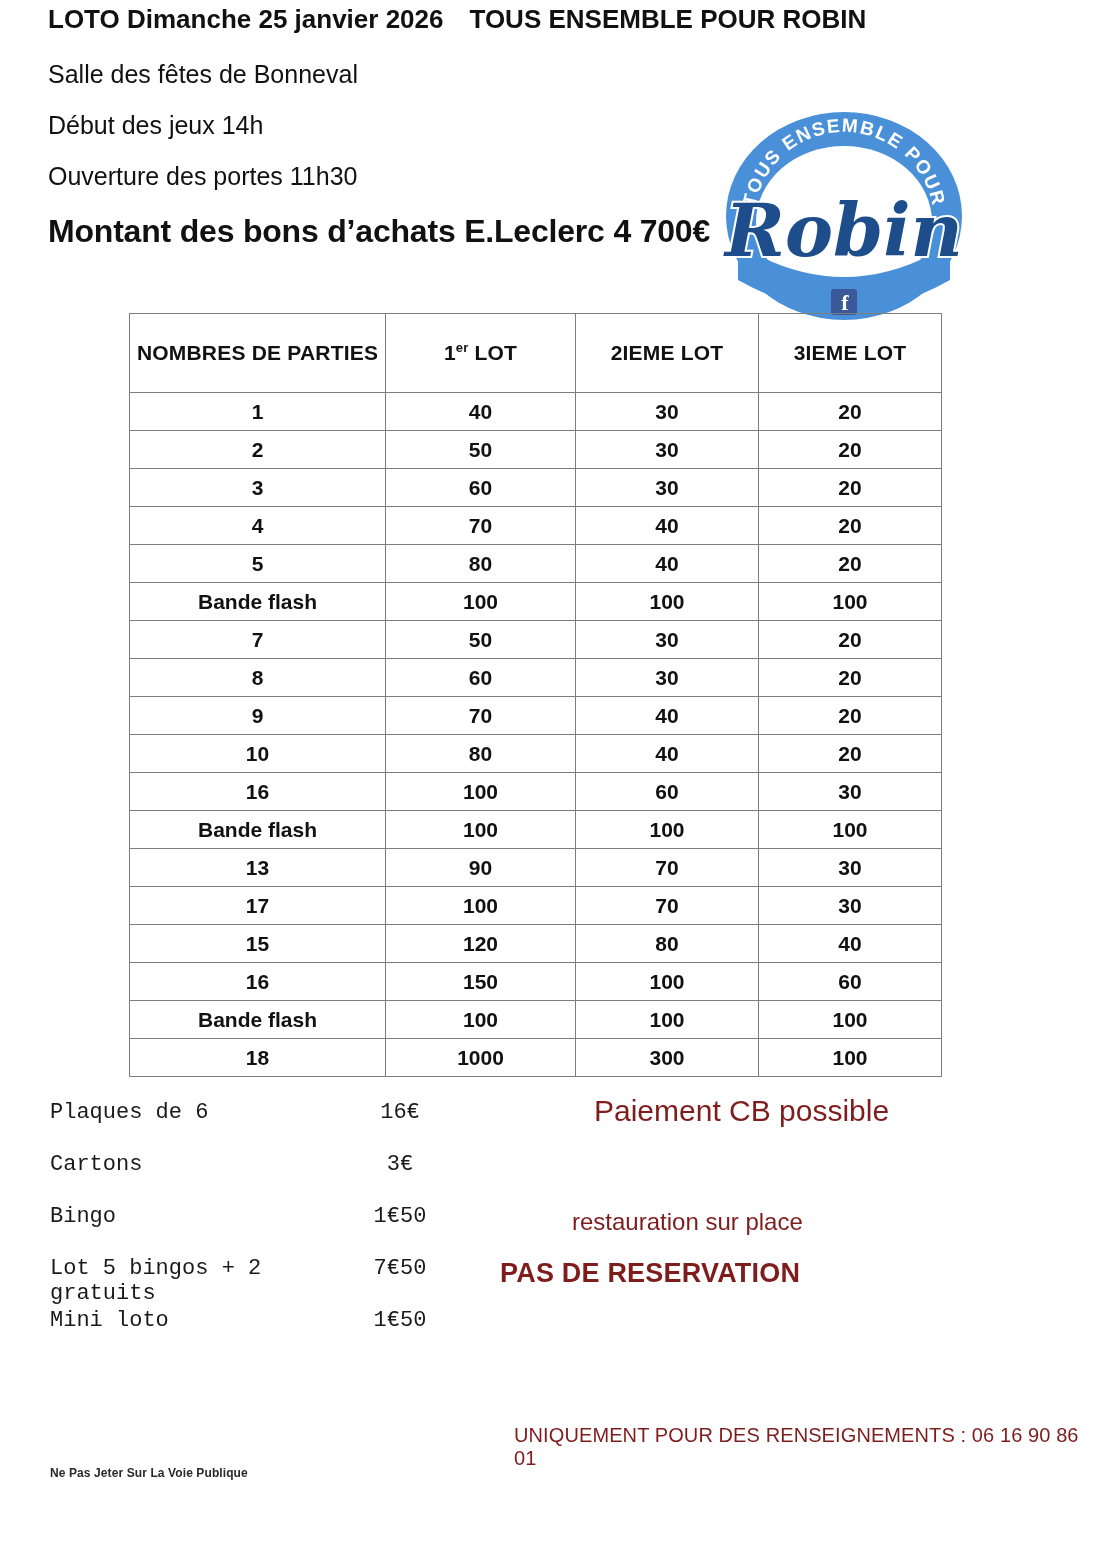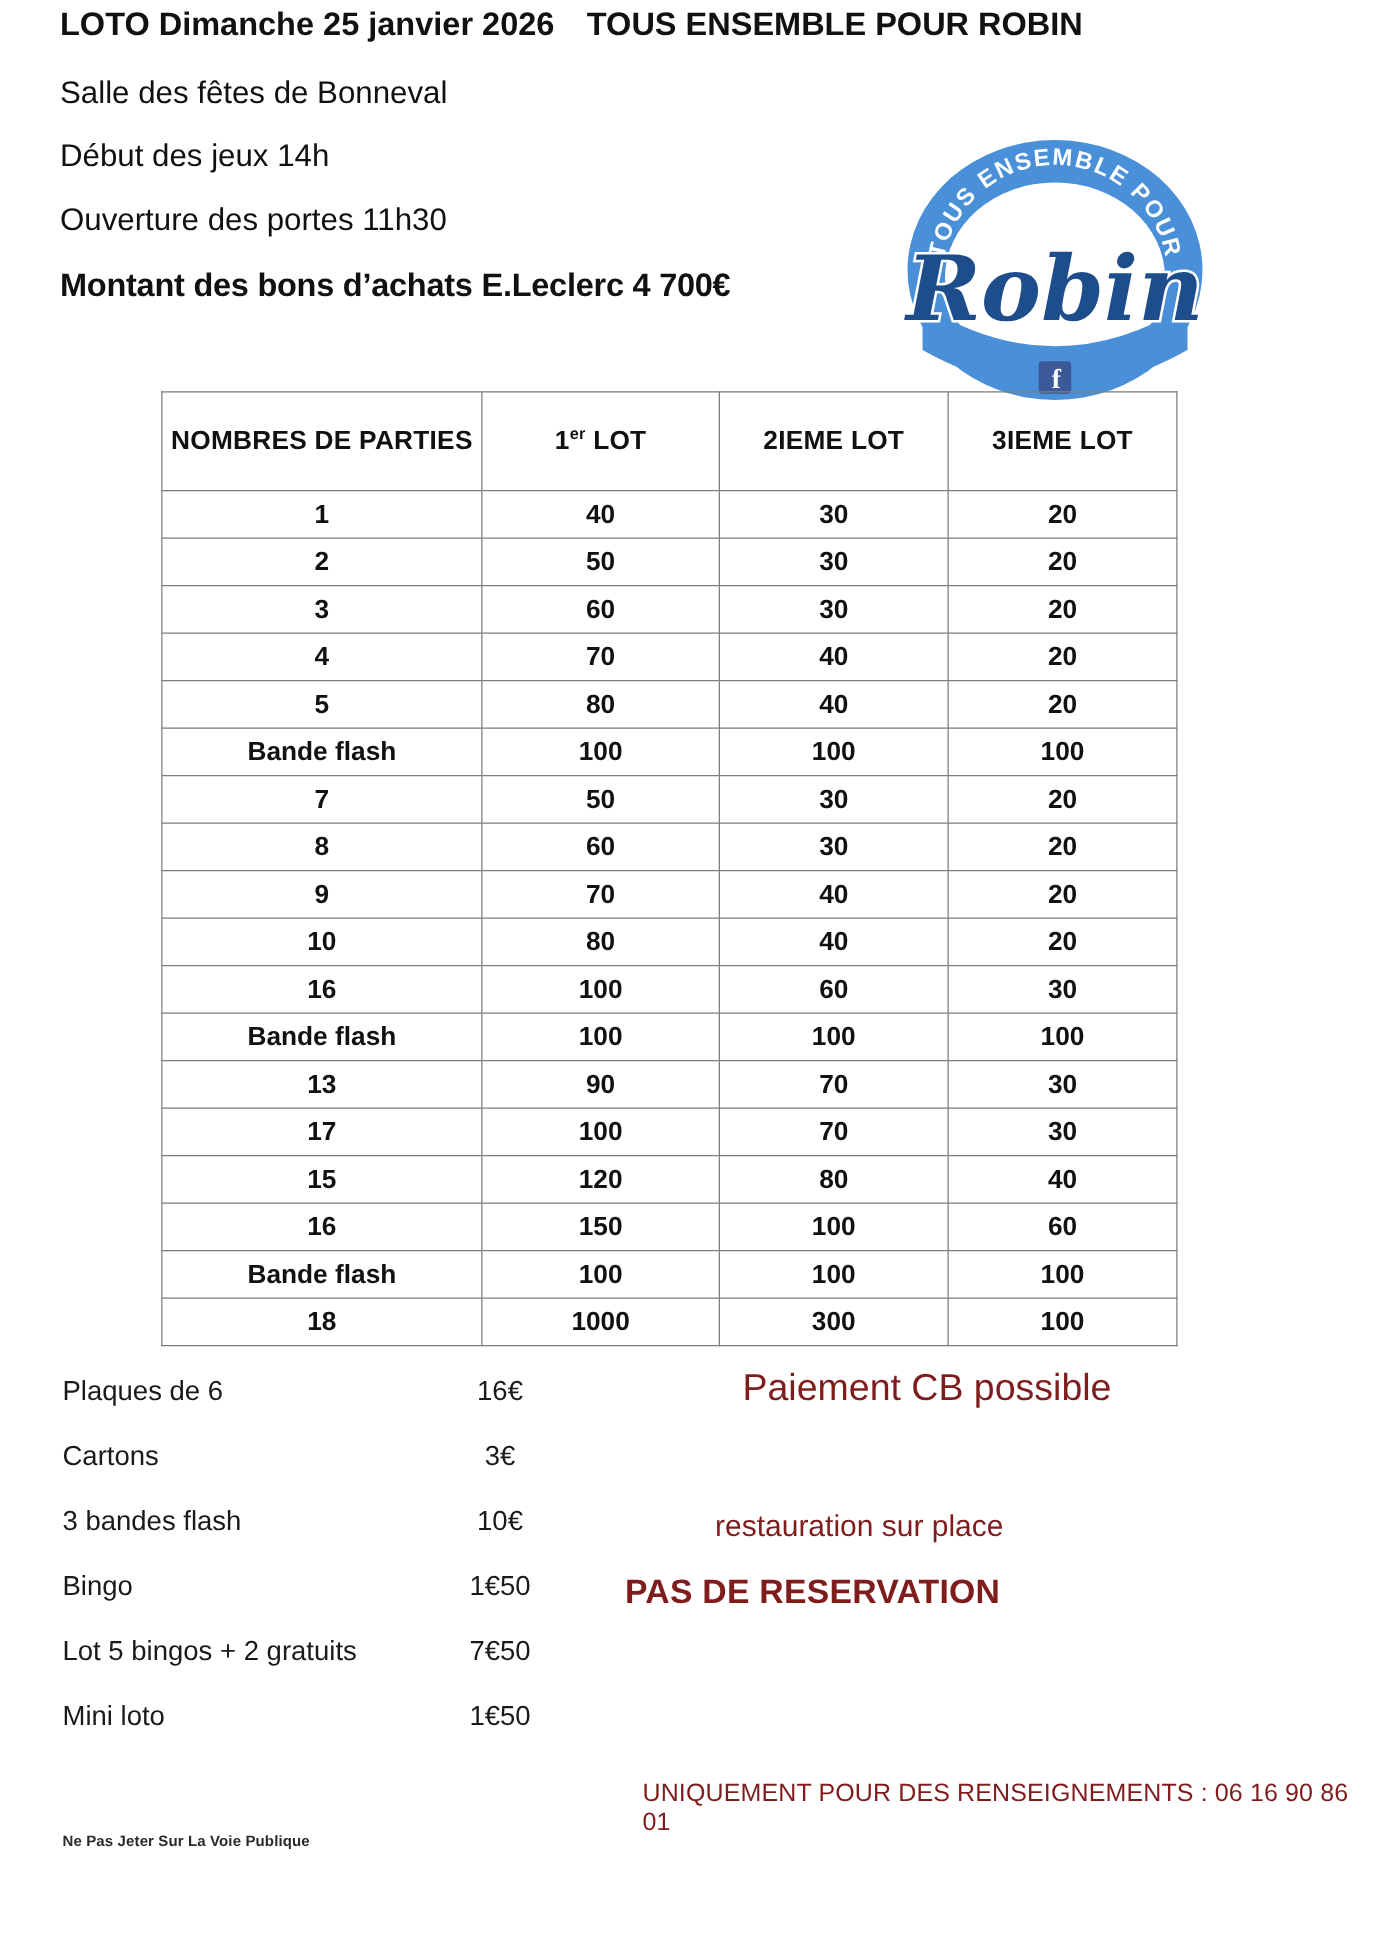--- a/index.html
+++ b/index.html
@@ -17,21 +17,21 @@
   }
 
   
   .header {
     position: absolute;
     left: 48px;
     top: 6px;
     width: 700px;
   }
   .hline {
-    font-size: 26px;
+    font-size: 32px;
     line-height: 1.0;
     margin-bottom: 26px;
     white-space: pre;
     color: #111111;
   }
   .hline.bold {
     font-weight: bold;
     letter-spacing: -0.2px;
   }
   .hline.title {
@@ -93,20 +93,21 @@
     left: 50px;
     top: 1100px;
     width: 400px;
   }
   .price-row {
     display: flex;
     align-items: baseline;
     height: 52px;
     font-size: 22px;
     color: #1a1a1a;
+    font-family: Liberation Mono, monospace;
   }
   .price-label { flex: 0 0 300px; }
   .price-value { flex: 0 0 100px; text-align: center; }
 
   
   .note {
     position: absolute;
     color: #7f1d1d;
   }
   .note-cb   { left: 594px; top: 1094px; font-size: 30px; }
@@ -294,24 +295,20 @@
 <div class="prices" id="price-list">
     <div class="price-row">
       <div class="price-label">Plaques de 6</div>
       <div class="price-value">16€</div>
     </div>
     <div class="price-row">
       <div class="price-label">Cartons</div>
       <div class="price-value">3€</div>
     </div>
     <div class="price-row">
-      <div class="price-label">3 bandes flash</div>
-      <div class="price-value">10€</div>
-    </div>
-    <div class="price-row">
       <div class="price-label">Bingo</div>
       <div class="price-value">1€50</div>
     </div>
     <div class="price-row">
       <div class="price-label">Lot 5 bingos + 2 gratuits</div>
       <div class="price-value">7€50</div>
     </div>
     <div class="price-row">
       <div class="price-label">Mini loto</div>
       <div class="price-value">1€50</div>

